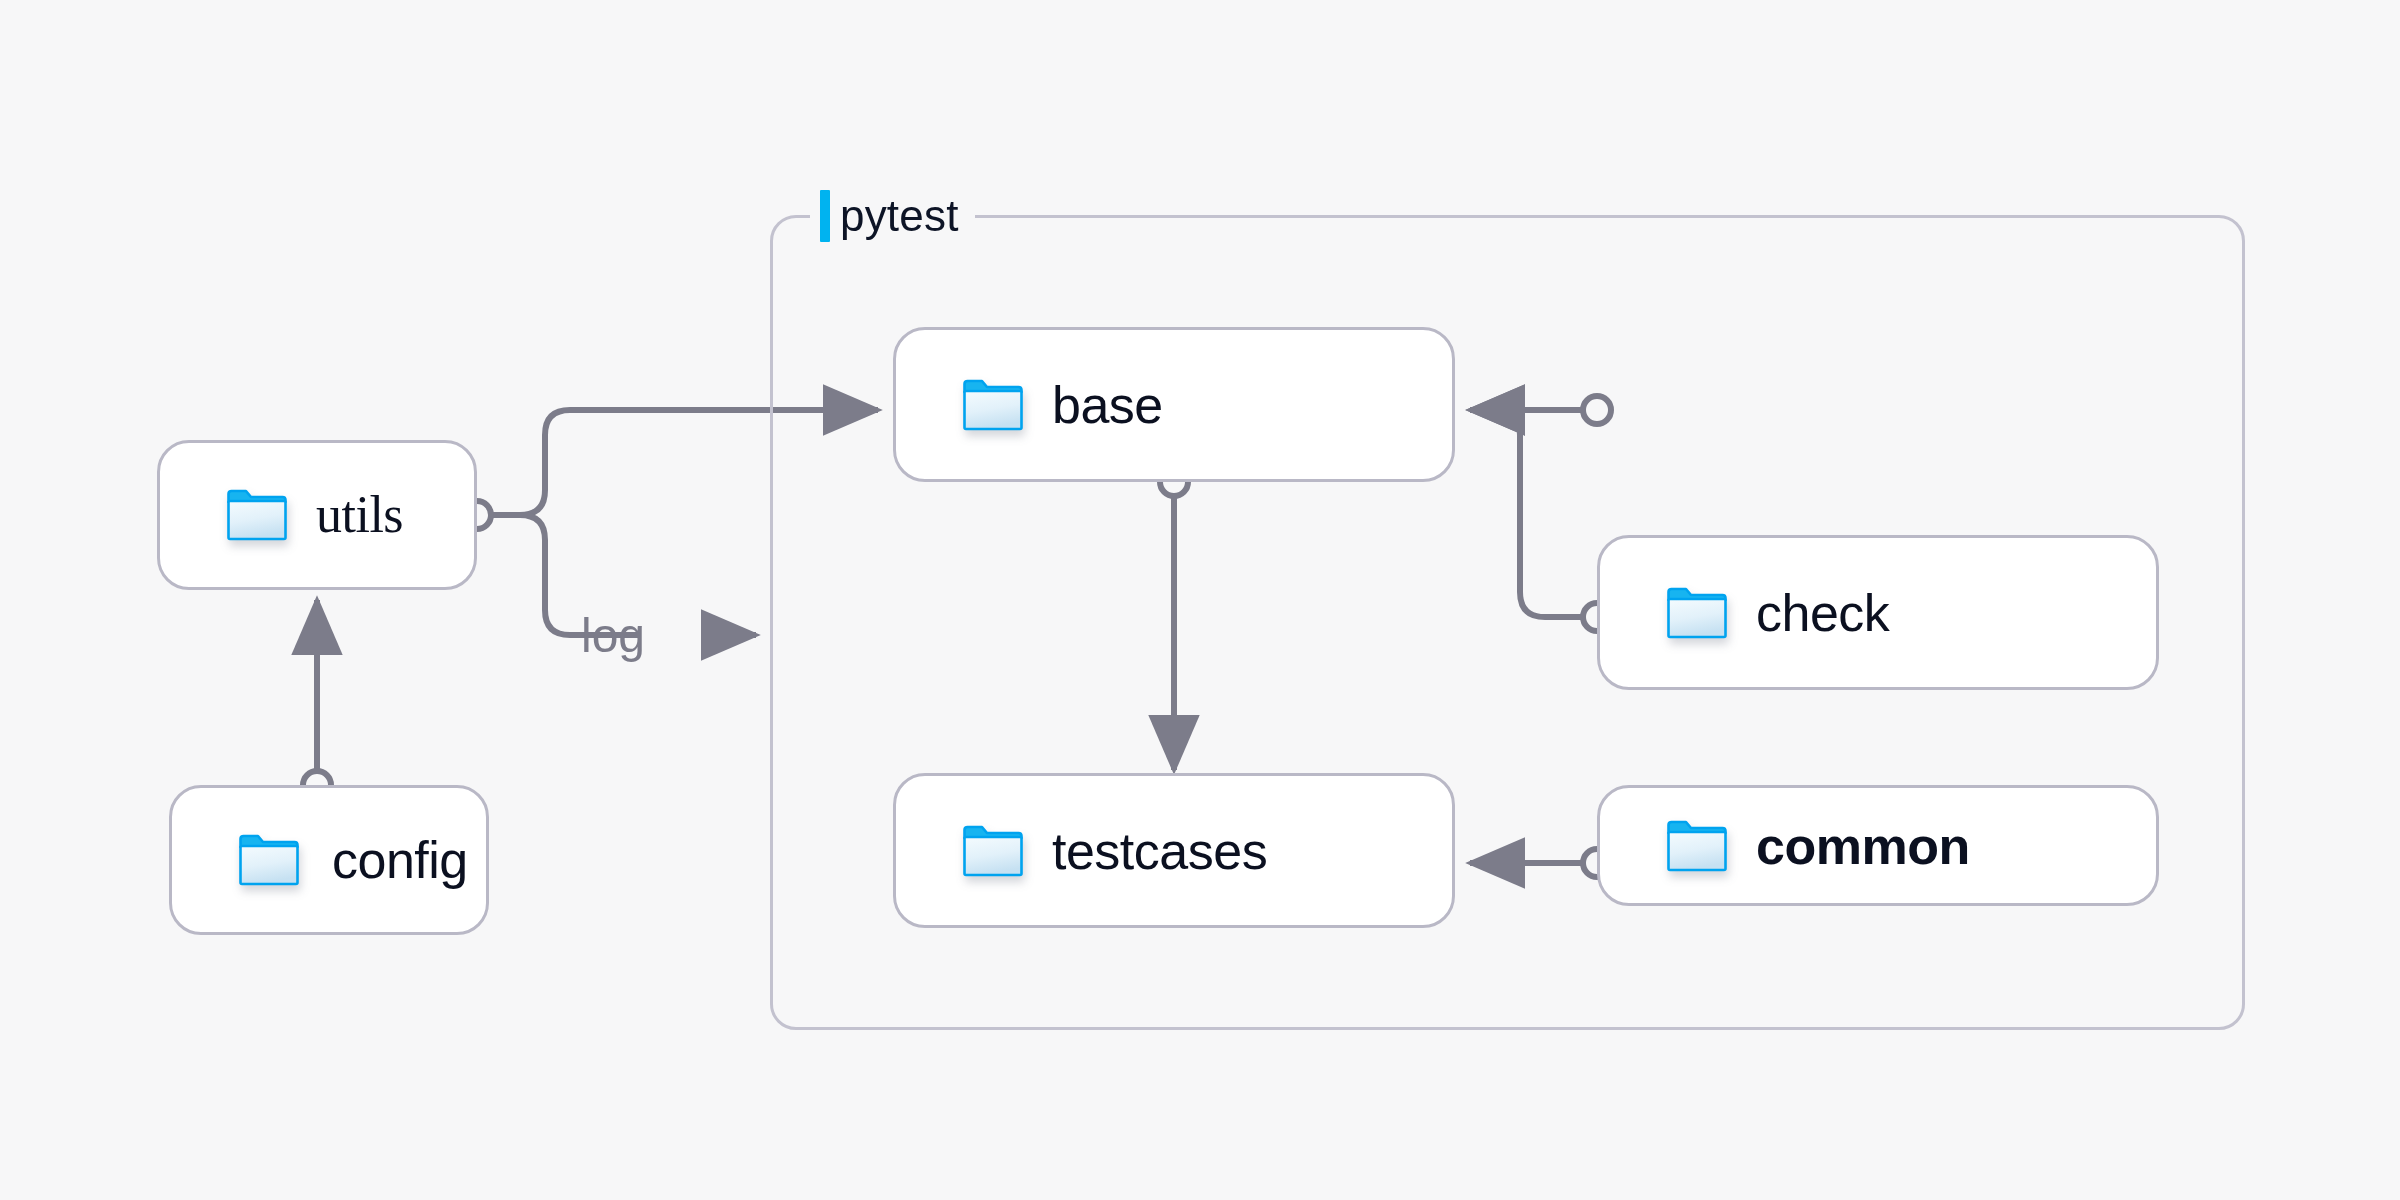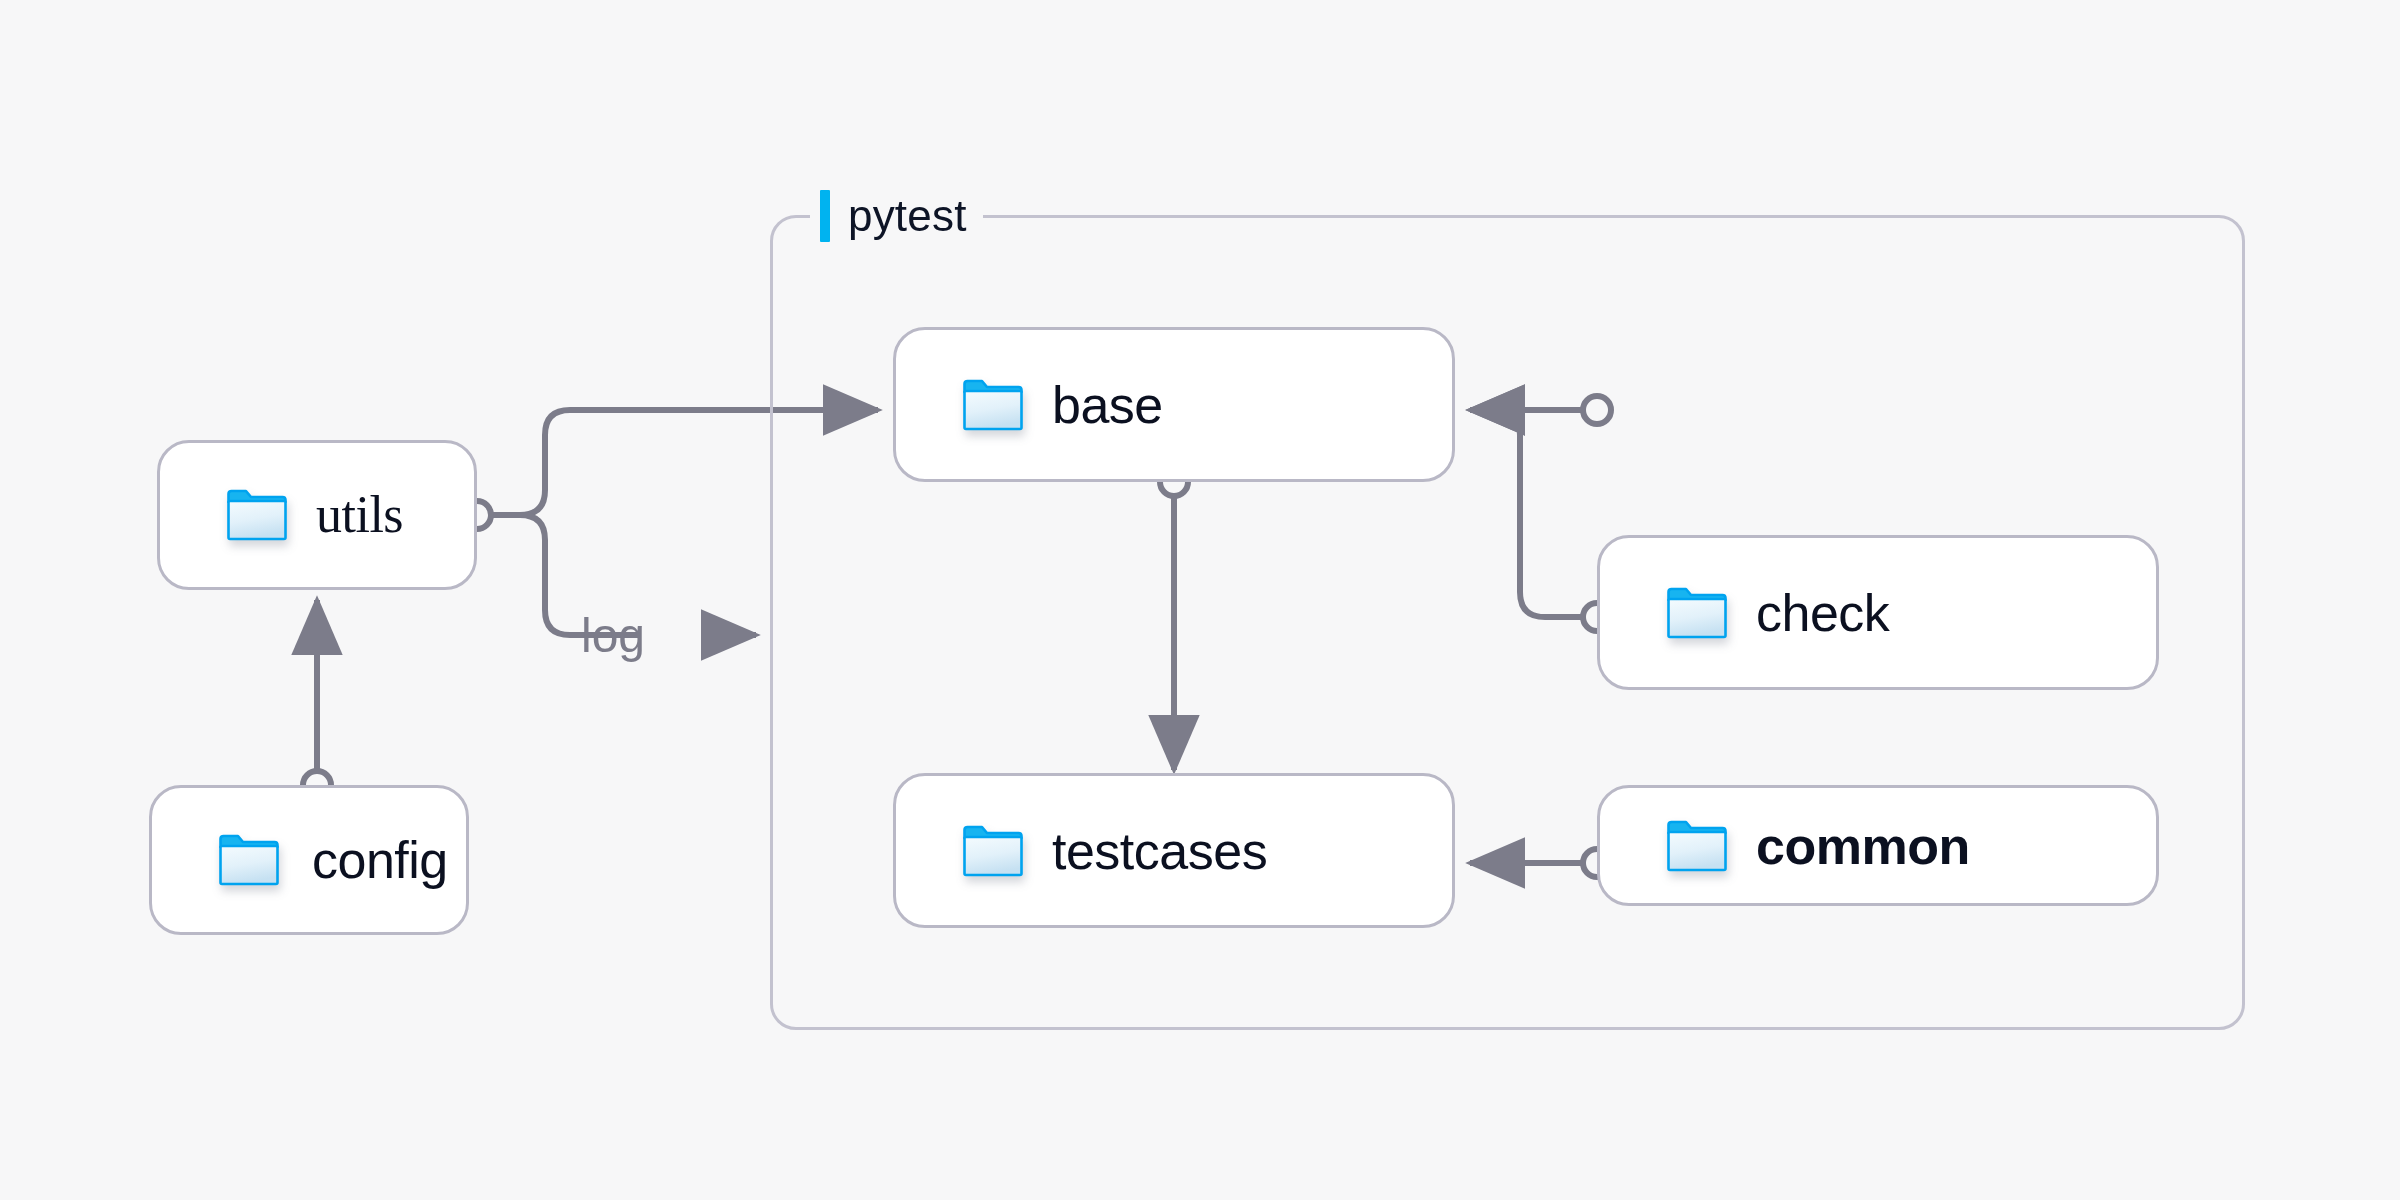--- a/index.html
+++ b/index.html
@@ -32,21 +32,21 @@
     position: absolute;
     border: 3px solid #c3c2cf;
     border-radius: 26px;
     box-sizing: border-box;
     background: transparent;
   }
   .group-title {
     position: absolute;
     display: flex;
     align-items: center;
-    gap: 18px;
+    gap: 10px;
     background: #f7f7f8;
     padding: 0 16px 0 10px;
     white-space: nowrap;
   }
   .group-title .accent-bar {
     display: block;
     width: 10px;
     height: 52px;
     background: #00b3f0;
     border-radius: 1px;
@@ -144,21 +144,21 @@
   <div class="node" style="left:157px; top:440px; width:320px; height:150px;font-family:Liberation Serif, serif;">
     <span class="folder">
       <svg viewBox="0 0 62 54" width="62" height="54">
         <path d="M2.5,12 L2.5,6 Q2.5,3 5.5,3 L20,3 L25,9 L56.5,9 Q59.5,9 59.5,12 L59.5,14 L2.5,14 Z" fill="#17b4f0" stroke="#00a3ef" stroke-width="2.6" stroke-linejoin="round"></path>
         <rect x="2.5" y="13" width="57" height="38" rx="1.5" fill="url(#folderGrad)" stroke="#00a3ef" stroke-width="2.6"></rect>
       </svg>
     </span>
     <span class="nlabel">utils</span>
   </div>
 
-  <div class="node" style="left:149px; top:785px; width:320px; height:150px;gap:32px;">
+  <div class="node" style="left:169px; top:785px; width:320px; height:150px;gap:32px;">
     <span class="folder">
       <svg viewBox="0 0 62 54" width="62" height="54">
         <path d="M2.5,12 L2.5,6 Q2.5,3 5.5,3 L20,3 L25,9 L56.5,9 Q59.5,9 59.5,12 L59.5,14 L2.5,14 Z" fill="#17b4f0" stroke="#00a3ef" stroke-width="2.6" stroke-linejoin="round"></path>
         <rect x="2.5" y="13" width="57" height="38" rx="1.5" fill="url(#folderGrad)" stroke="#00a3ef" stroke-width="2.6"></rect>
       </svg>
     </span>
     <span class="nlabel">config</span>
   </div>
 
   <div class="node" style="left:893px; top:327px; width:562px; height:155px;">

